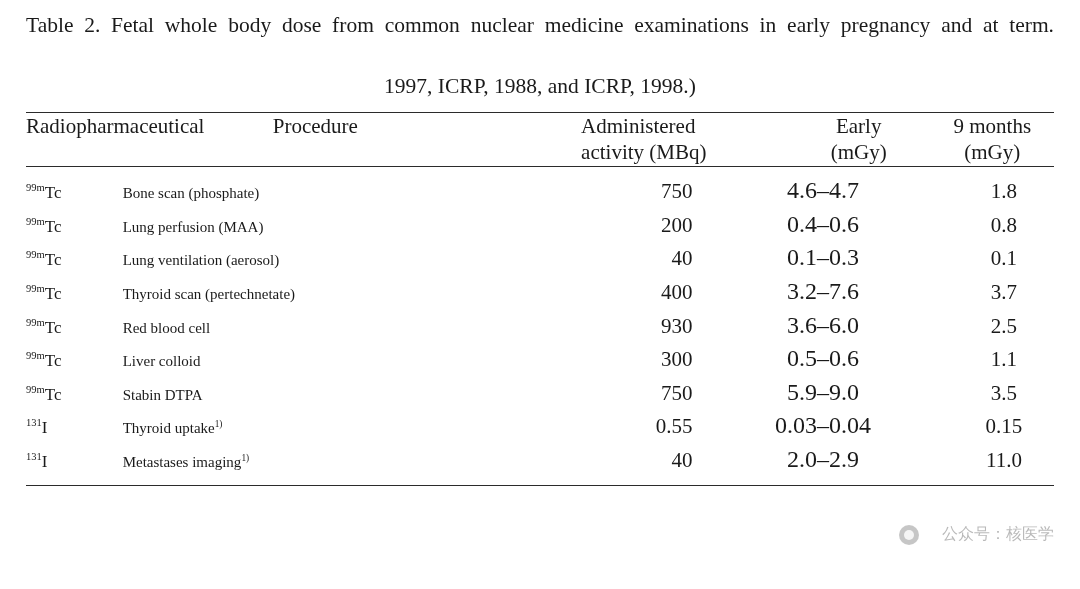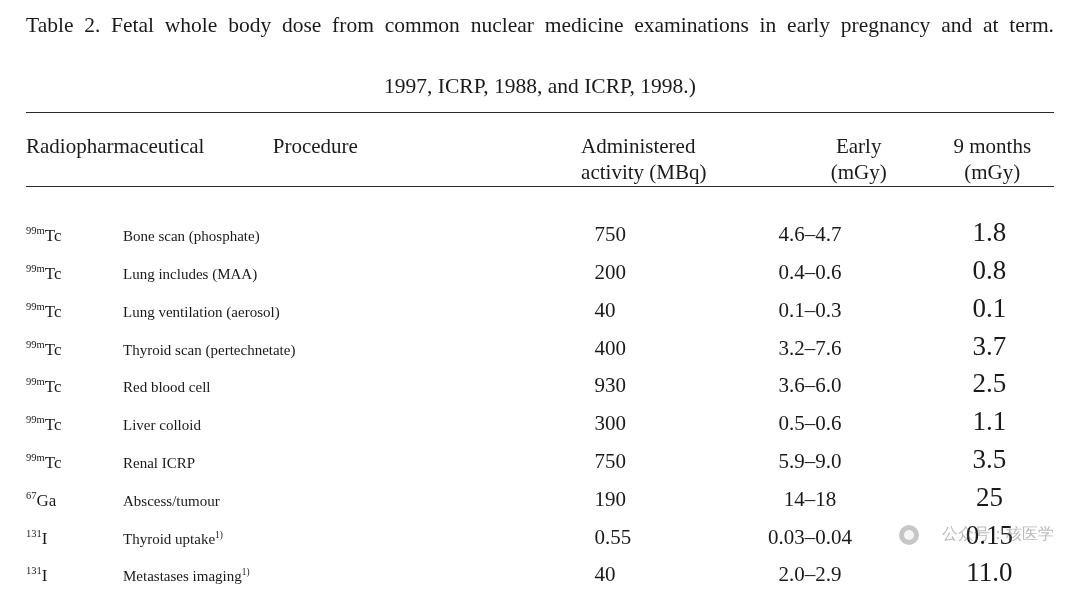--- a/index.html
+++ b/index.html
@@ -55,21 +55,20 @@
   }
   .rule.thin {
     border-top-width: 1.2px;
   }
 
   
   table.dose {
     width: 100%;
     border-collapse: collapse;
     font-size: 21px;
-    margin-top: 20px;
   }
   table.dose th,
   table.dose td {
     padding: 0;
     font-weight: normal;
     vertical-align: baseline;
   }
   thead th {
     font-size: 21px;
     line-height: 1.28;
@@ -95,31 +94,31 @@
   td.c-radio {
     text-align: left;
     font-size: 17px;
     padding-left: 2px;
   }
   td.c-proc {
     text-align: left;
     font-size: 15px;
   }
   td.c-act {
-    text-align: left;
+    text-align: right;
     font-size: 21px;
     padding-right: 26px;
   }
   td.c-early {
     text-align: center;
-    font-size: 21px;
+    font-size: 24px;
   }
   td.c-nine {
     text-align: center;
-    font-size: 27px;
+    font-size: 21px;
     padding-right: 14px;
   }
 
   tbody tr:first-child td {
     padding-top: 7px;
   }
   tbody tr:last-child td {
     padding-bottom: 8px;
   }
 
@@ -221,21 +220,21 @@
 
     <tr>
           <td class="c-radio"><sup>99m</sup><span>Tc</span></td>
           <td class="c-proc"><span>Bone scan (phosphate)</span></td>
           <td class="c-act">750</td>
           <td class="c-early">4.6–4.7</td>
           <td class="c-nine">1.8</td>
         </tr>
         <tr>
           <td class="c-radio"><sup>99m</sup><span>Tc</span></td>
-          <td class="c-proc"><span>Lung includes (MAA)</span></td>
+          <td class="c-proc"><span>Lung perfusion (MAA)</span></td>
           <td class="c-act">200</td>
           <td class="c-early">0.4–0.6</td>
           <td class="c-nine">0.8</td>
         </tr>
         <tr>
           <td class="c-radio"><sup>99m</sup><span>Tc</span></td>
           <td class="c-proc"><span>Lung ventilation (aerosol)</span></td>
           <td class="c-act">40</td>
           <td class="c-early">0.1–0.3</td>
           <td class="c-nine">0.1</td>
@@ -256,31 +255,24 @@
         </tr>
         <tr>
           <td class="c-radio"><sup>99m</sup><span>Tc</span></td>
           <td class="c-proc"><span>Liver colloid</span></td>
           <td class="c-act">300</td>
           <td class="c-early">0.5–0.6</td>
           <td class="c-nine">1.1</td>
         </tr>
         <tr>
           <td class="c-radio"><sup>99m</sup><span>Tc</span></td>
-          <td class="c-proc"><span>Renal ICRP</span></td>
+          <td class="c-proc"><span>Stabin DTPA</span></td>
           <td class="c-act">750</td>
           <td class="c-early">5.9–9.0</td>
           <td class="c-nine">3.5</td>
-        </tr>
-        <tr>
-          <td class="c-radio"><sup>67</sup><span>Ga</span></td>
-          <td class="c-proc"><span>Abscess/tumour</span></td>
-          <td class="c-act">190</td>
-          <td class="c-early">14–18</td>
-          <td class="c-nine">25</td>
         </tr>
         <tr>
           <td class="c-radio"><sup>131</sup><span>I</span></td>
           <td class="c-proc"><span>Thyroid uptake</span><sup>1)</sup></td>
           <td class="c-act">0.55</td>
           <td class="c-early">0.03–0.04</td>
           <td class="c-nine">0.15</td>
         </tr>
         <tr>
           <td class="c-radio"><sup>131</sup><span>I</span></td>

